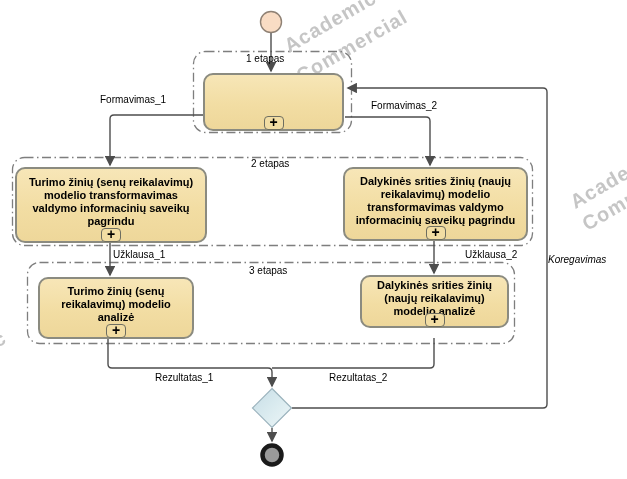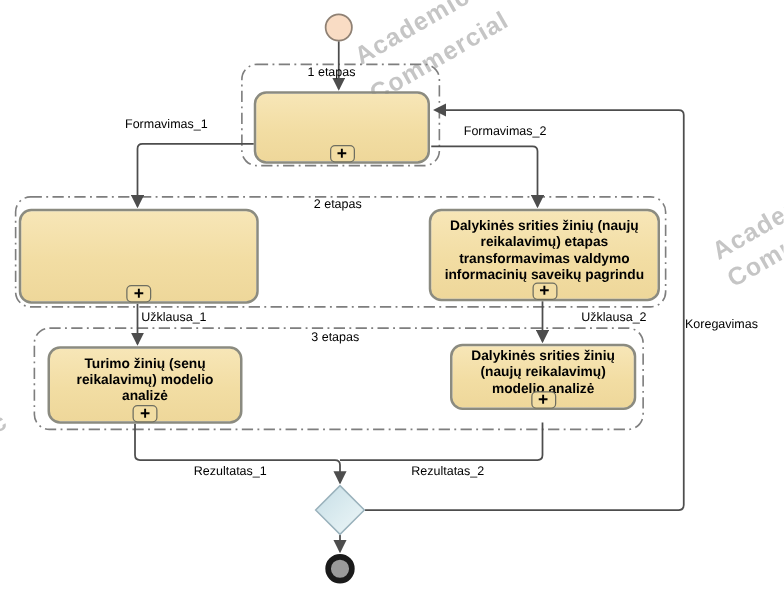--- a/index.html
+++ b/index.html
@@ -40,21 +40,21 @@
   .lbl { position:absolute; font-size:10px; color:#000; white-space:nowrap; }
   #lbl-stage1 { left:246px; top:53px;  }
   #lbl-stage2 { left:251px; top:158px; }
   #lbl-stage3 { left:249px; top:265px; }
   #lbl-f1 { left:100px; top:94px;  }
   #lbl-f2 { left:371px; top:100px; }
   #lbl-u1 { left:113px; top:249px; }
   #lbl-u2 { left:437px; top:249px;padding-left:28px; }
   #lbl-r1 { left:155px; top:372px; }
   #lbl-r2 { left:329px; top:372px; }
-  #lbl-k  { left:548px; top:254px; }
+  #lbl-k  { left:548px; top:254px;font-style:italic; }
 
   
   .wm {
     position:absolute; color:#bcbcbc; font-weight:600; font-size:20px;
     letter-spacing:1px; white-space:nowrap;
     transform-origin:left center; transform:rotate(-30deg);
     pointer-events:none; opacity:.85;
   }
   #wm-1a { left:286px; top:36px;  }
   #wm-1b { left:298px; top:66px;  }
@@ -118,25 +118,26 @@
   <div class="lbl" id="lbl-u2">Užklausa_2</div>
   <div class="lbl" id="lbl-r1">Rezultatas_1</div>
   <div class="lbl" id="lbl-r2">Rezultatas_2</div>
   <div class="lbl" id="lbl-k">Koregavimas</div>
 
   <div class="task" id="task-1">
     <span class="plus">+</span>
   </div>
 
   <div class="task" id="task-2l">
+    <span>Turimo žinių (senų reikalavimų) modelio transformavimas valdymo informacinių saveikų pagrindu</span>
     <span class="plus">+</span>
   </div>
 
   <div class="task" id="task-2r">
-    <span>Dalykinės srities žinių (naujų reikalavimų) etapas transformavimas valdymo informacinių saveikų pagrindu</span>
+    <span>Dalykinės srities žinių (naujų reikalavimų) modelio transformavimas valdymo informacinių saveikų pagrindu</span>
     <span class="plus">+</span>
   </div>
 
   <div class="task" id="task-3l">
     <span>Turimo žinių (senų reikalavimų) modelio analizė</span>
     <span class="plus">+</span>
   </div>
 
   <div class="task" id="task-3r">
     <span>Dalykinės srities žinių (naujų reikalavimų) modelio analizė</span>

